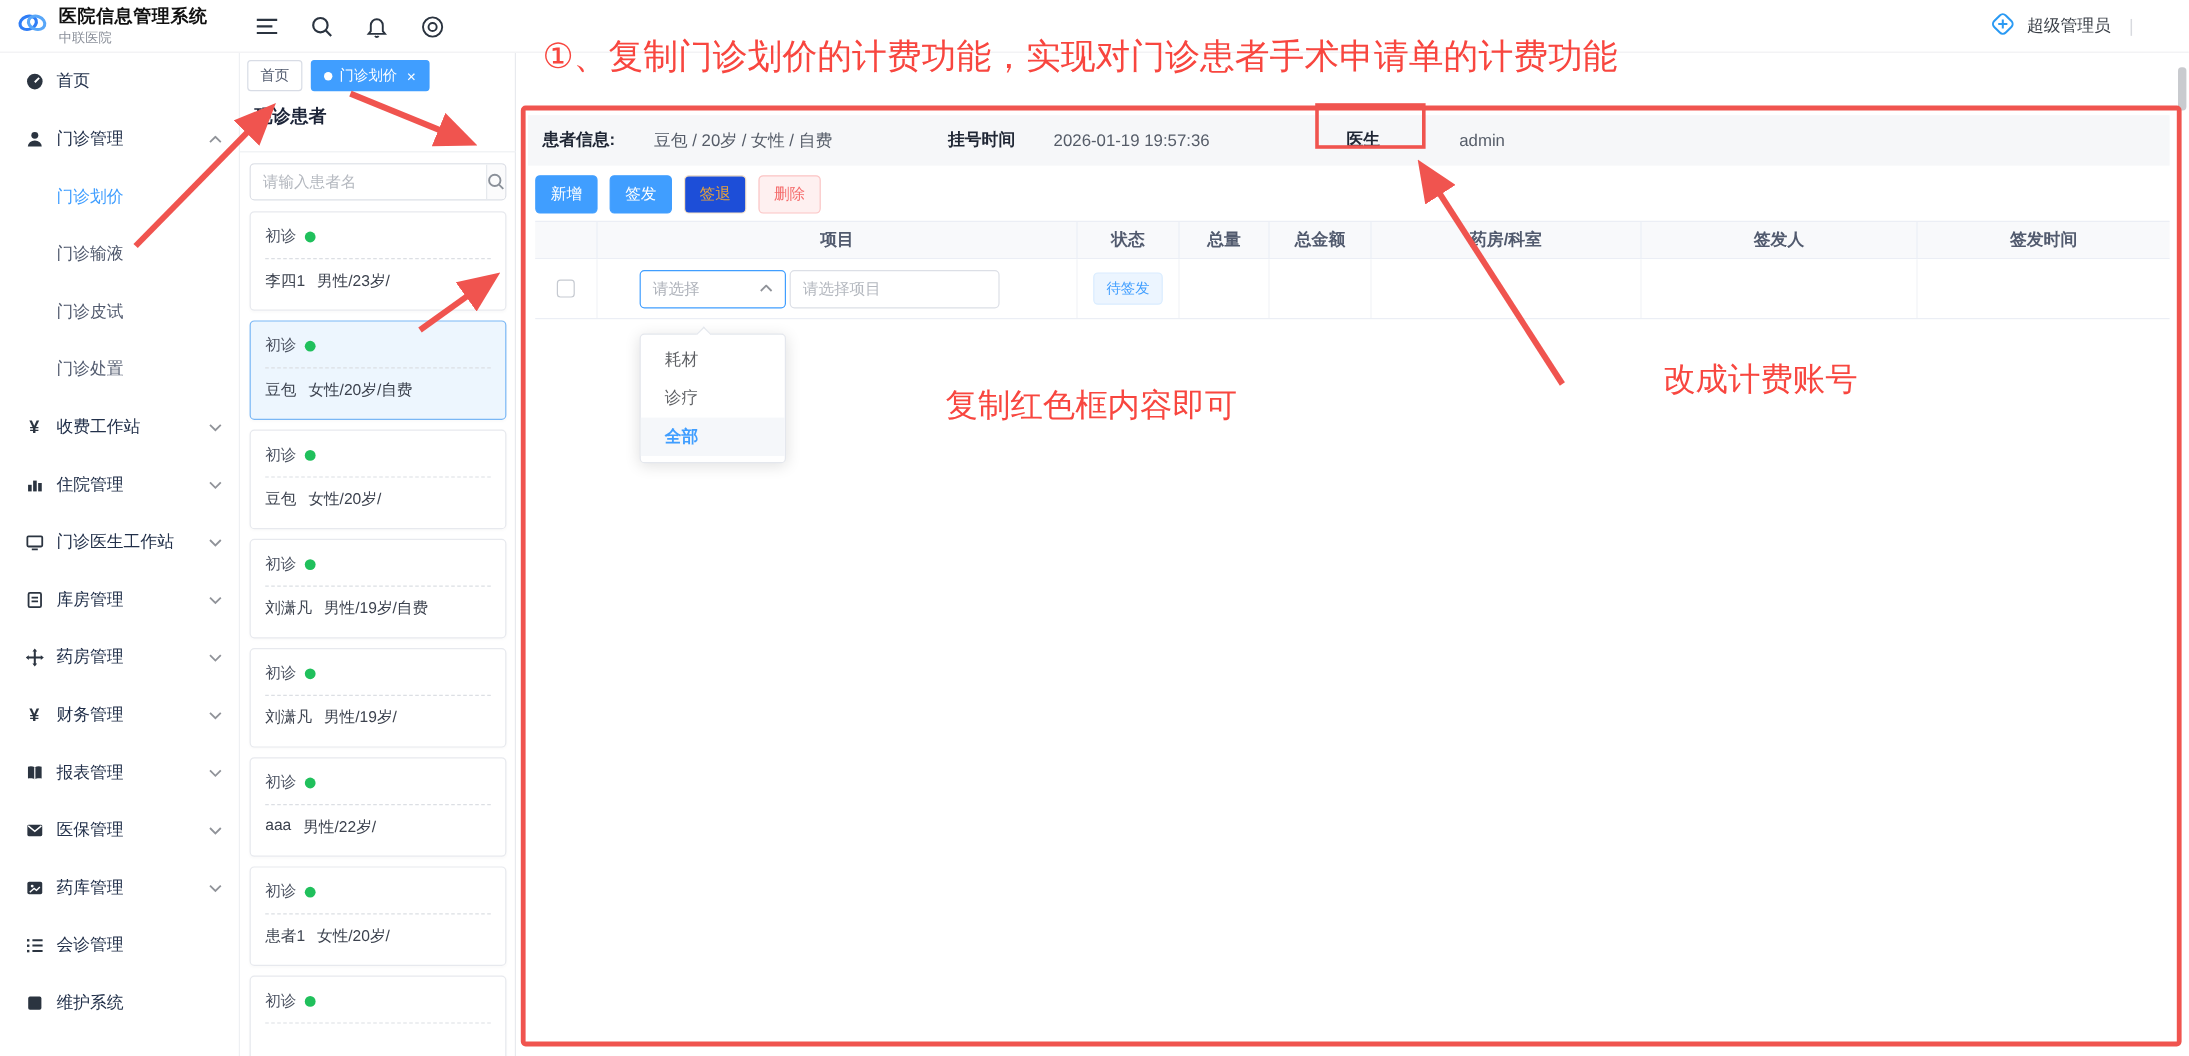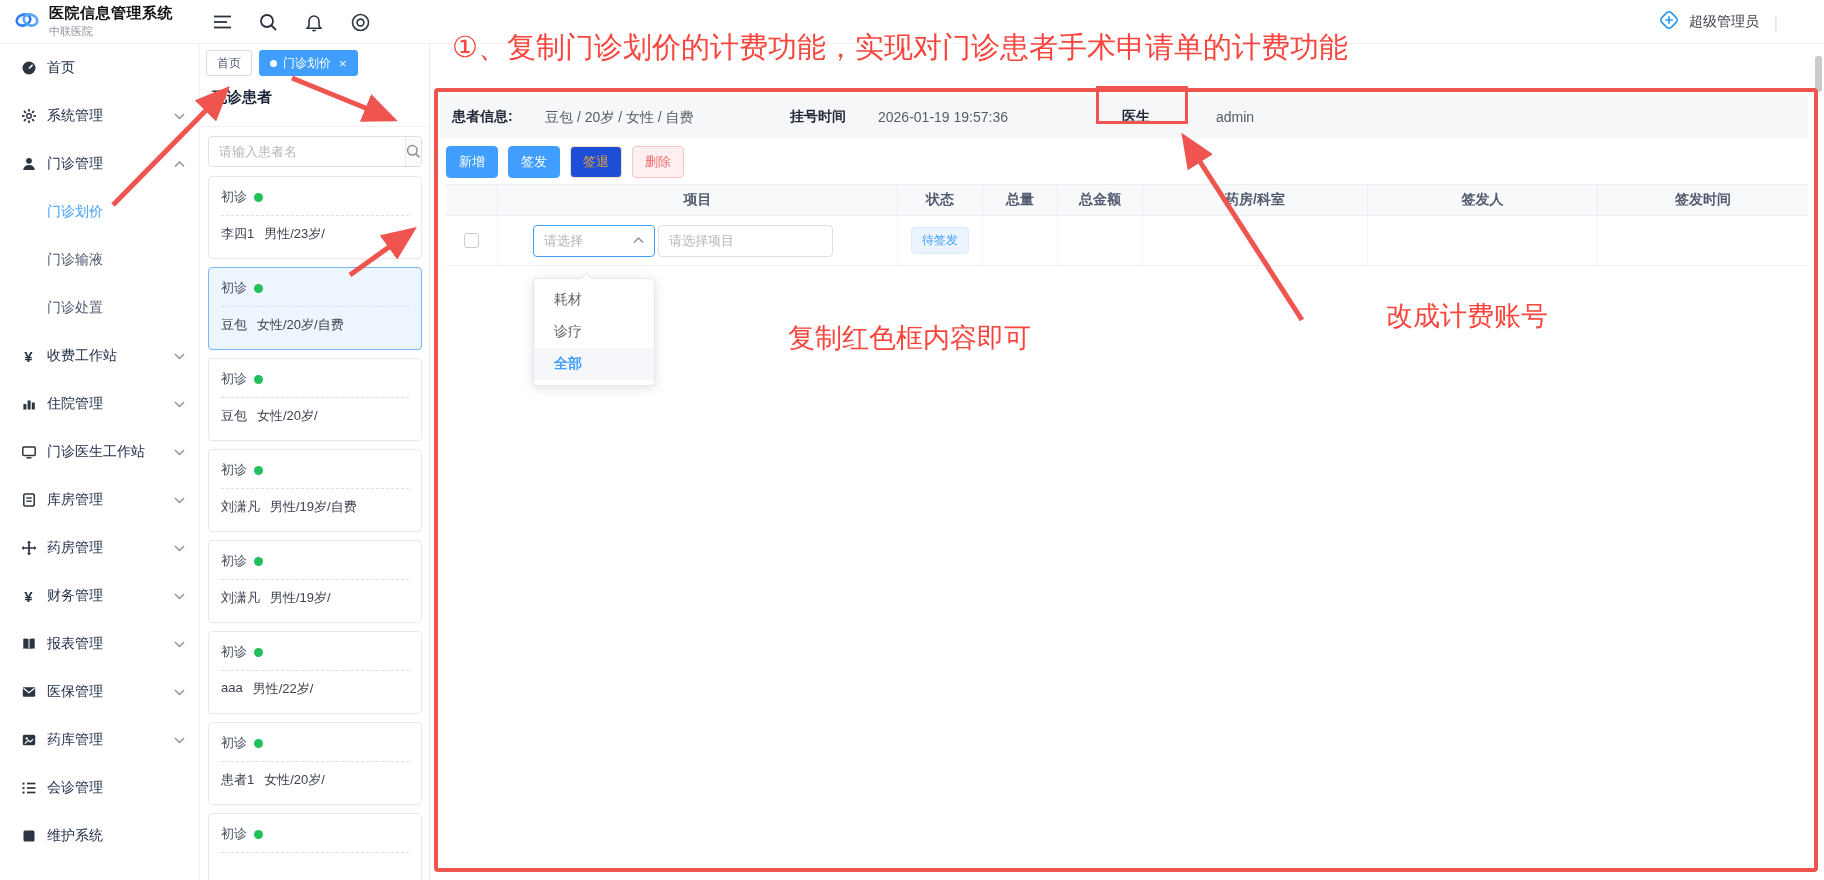--- a/index.html
+++ b/index.html
@@ -159,59 +159,39 @@
         <svg width="16" height="16" viewBox="0 0 16 16">
           <circle cx="8" cy="8" r="6.5" fill="#2b3440"></circle>
           <line x1="8" y1="8.5" x2="11.6" y2="4.9" stroke="#fff" stroke-width="1.6"></line>
         </svg>
       </span>
       <span class="lbl">首页</span>
     </div>
     <div class="side-item">
       <span class="sicon">
         <svg width="16" height="16" viewBox="0 0 16 16">
-          <circle cx="8" cy="8" r="2.3" fill="none" stroke="#2b3440" stroke-width="1.4"></circle>
-          <g stroke="#2b3440" stroke-width="1.8">
-            <line x1="8" y1="1" x2="8" y2="3.6"></line>
-            <line x1="8" y1="12.4" x2="8" y2="15"></line>
-            <line x1="1" y1="8" x2="3.6" y2="8"></line>
-            <line x1="12.4" y1="8" x2="15" y2="8"></line>
-            <line x1="3" y1="3" x2="4.9" y2="4.9"></line>
-            <line x1="11.1" y1="11.1" x2="13" y2="13"></line>
-            <line x1="3" y1="13" x2="4.9" y2="11.1"></line>
-            <line x1="11.1" y1="4.9" x2="13" y2="3"></line>
-          </g>
-        </svg>
-      </span>
-      <span class="lbl">系统管理</span>
-      <span class="chev">
-        <svg width="11" height="7" viewBox="0 0 11 7">
-          <polyline points="1,1 5.5,5.5 10,1" fill="none" stroke="#909399" stroke-width="1.5"></polyline>
-        </svg>
-      </span>
-    </div>
-    <div class="side-item">
-      <span class="sicon">
-        <svg width="16" height="16" viewBox="0 0 16 16">
           <circle cx="8" cy="4.8" r="2.9" fill="#2b3440"></circle>
           <path d="M2.2 14 a5.8 4.9 0 0 1 11.6 0 Z" fill="#2b3440"></path>
         </svg>
       </span>
       <span class="lbl">门诊管理</span>
       <span class="chev">
         <svg width="11" height="7" viewBox="0 0 11 7">
           <polyline points="1,5.5 5.5,1 10,5.5" fill="none" stroke="#909399" stroke-width="1.5"></polyline>
         </svg>
       </span>
     </div>
     <div class="side-sub active">
       <span>门诊划价</span>
     </div>
     <div class="side-sub">
       <span>门诊输液</span>
+    </div>
+    <div class="side-sub">
+      <span>门诊皮试</span>
     </div>
     <div class="side-sub">
       <span>门诊处置</span>
     </div>
     <div class="side-item">
       <span class="sicon">
         <span class="yen">¥</span>
       </span>
       <span class="lbl">收费工作站</span>
       <span class="chev">

